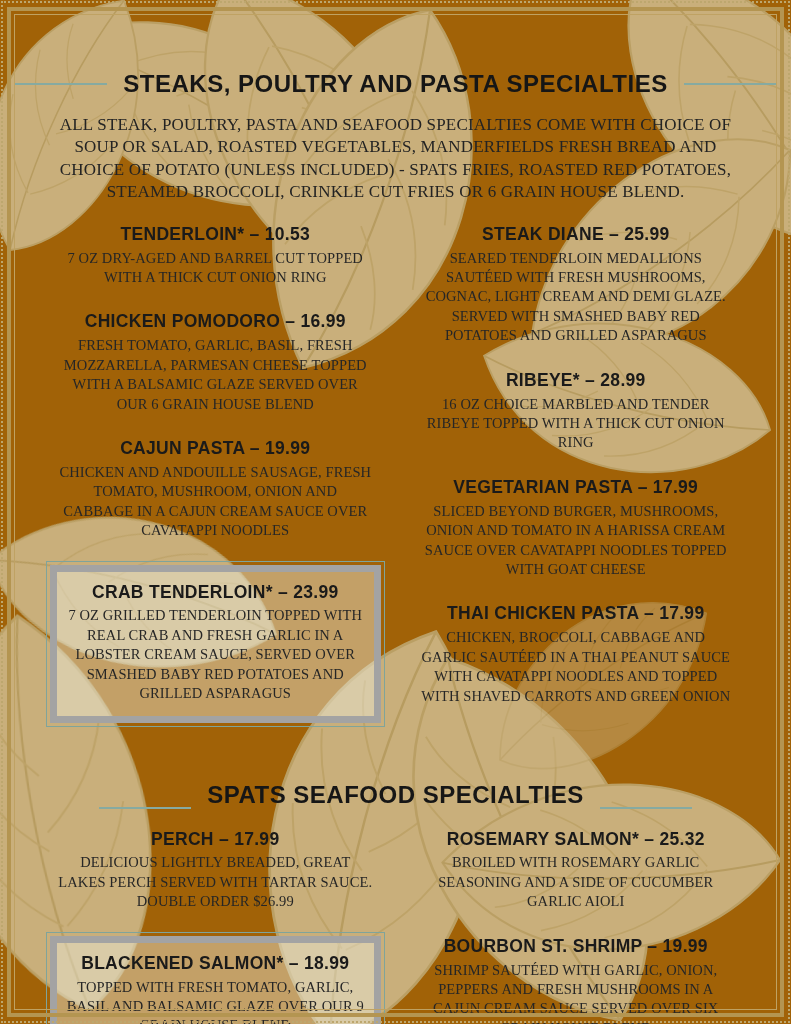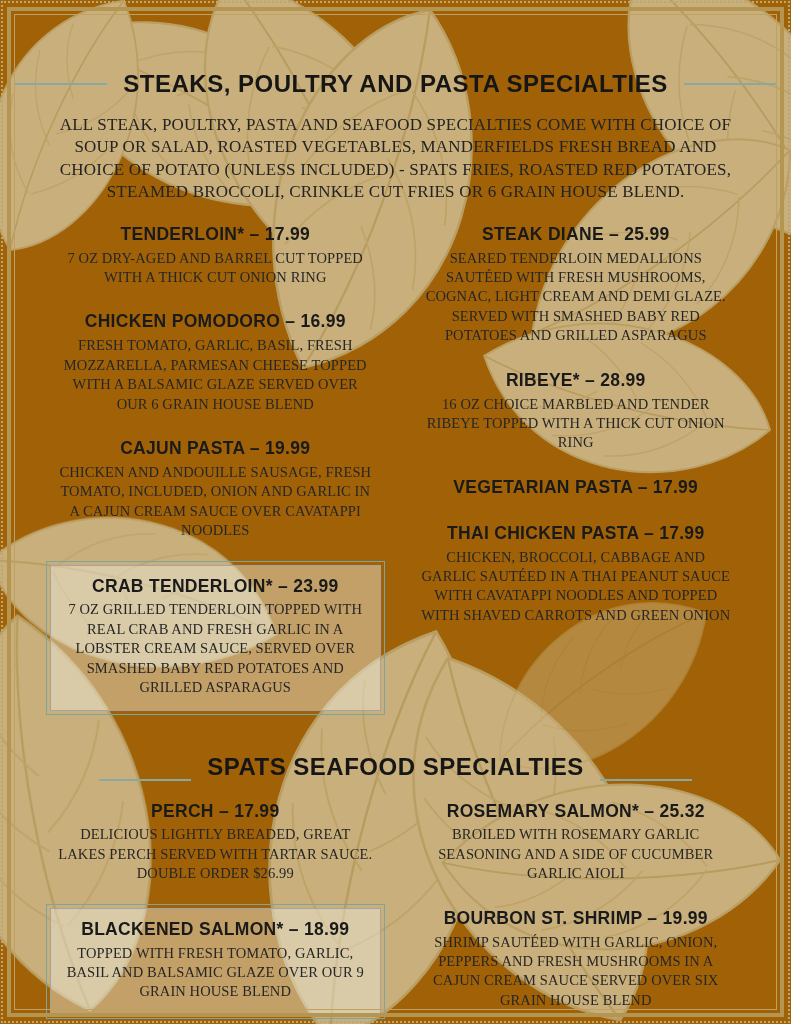--- a/index.html
+++ b/index.html
@@ -59,25 +59,25 @@
     font-size:17.5px; font-weight:bold; letter-spacing:0.3px;
     color:#1a1a1a; margin-bottom:3px; line-height:1.25;
   }
   .item-desc {
     font-family:"Liberation Serif", serif;
     font-size:14.5px; line-height:1.34; color:#262626;
     max-width:316px; margin:0 auto; letter-spacing:0.1px;
   }
 
   .menu-item.boxed {
-    border:1px solid #a3a3a3;
+    border:7px solid #a3a3a3;
     outline:1px solid #7fa49b;
     outline-offset:3px;
     padding:10px 8px 12px 8px;
-    margin:5px 2px 28px 2px;
+    margin:5px 2px 44px 2px;
     background:rgba(238,237,222,0.45);
   }
 
   .section-header.second { margin-top:14px;align-items:flex-end; }
 </style>
 </head>
 <body>
 
 <div class="page">
 
@@ -117,47 +117,48 @@
       <span class="divider-line"></span>
       <h1 class="section-title">STEAKS, POULTRY AND PASTA SPECIALTIES</h1>
       <span class="divider-line"></span>
     </div>
 
     <p class="intro">ALL STEAK, POULTRY, PASTA  AND SEAFOOD SPECIALTIES COME WITH CHOICE OF SOUP OR SALAD, ROASTED VEGETABLES, MANDERFIELDS FRESH BREAD AND CHOICE OF POTATO (UNLESS INCLUDED) - SPATS FRIES, ROASTED RED POTATOES, STEAMED BROCCOLI, CRINKLE CUT FRIES OR 6 GRAIN HOUSE BLEND.</p>
 
     <div class="menu-grid">
       <div class="menu-col">
         <div class="menu-item">
-          <div class="item-title">TENDERLOIN* – 17.99</div>
+          <div class="item-title">TENDERLOIN* – 10.53</div>
           <div class="item-desc">7 OZ DRY-AGED AND BARREL CUT TOPPED WITH A THICK CUT ONION RING</div>
         </div>
         <div class="menu-item">
           <div class="item-title">CHICKEN POMODORO – 16.99</div>
           <div class="item-desc">FRESH TOMATO, GARLIC, BASIL, FRESH MOZZARELLA, PARMESAN CHEESE TOPPED WITH A BALSAMIC GLAZE SERVED OVER OUR 6 GRAIN HOUSE BLEND</div>
         </div>
         <div class="menu-item">
           <div class="item-title">CAJUN PASTA – 19.99</div>
-          <div class="item-desc">CHICKEN AND  ANDOUILLE SAUSAGE, FRESH TOMATO, INCLUDED, ONION AND GARLIC IN A CAJUN CREAM SAUCE OVER CAVATAPPI NOODLES</div>
+          <div class="item-desc">CHICKEN AND  ANDOUILLE SAUSAGE, FRESH TOMATO, MUSHROOM, ONION AND CABBAGE IN A CAJUN CREAM SAUCE OVER CAVATAPPI NOODLES</div>
         </div>
         <div class="menu-item boxed">
           <div class="item-title">CRAB TENDERLOIN* – 23.99</div>
           <div class="item-desc">7 OZ GRILLED TENDERLOIN TOPPED WITH REAL CRAB AND FRESH GARLIC IN A LOBSTER CREAM SAUCE, SERVED OVER SMASHED BABY RED POTATOES AND GRILLED ASPARAGUS</div>
         </div>
       </div>
       <div class="menu-col">
         <div class="menu-item">
           <div class="item-title">STEAK DIANE – 25.99</div>
           <div class="item-desc">SEARED TENDERLOIN MEDALLIONS SAUTÉED WITH FRESH MUSHROOMS, COGNAC, LIGHT CREAM AND DEMI GLAZE. SERVED WITH SMASHED BABY RED POTATOES  AND GRILLED ASPARAGUS</div>
         </div>
         <div class="menu-item">
           <div class="item-title">RIBEYE* – 28.99</div>
           <div class="item-desc">16 OZ CHOICE MARBLED AND TENDER RIBEYE TOPPED WITH A THICK CUT ONION RING</div>
         </div>
         <div class="menu-item">
           <div class="item-title">VEGETARIAN PASTA – 17.99</div>
+          <div class="item-desc">SLICED BEYOND BURGER, MUSHROOMS, ONION AND TOMATO IN A HARISSA CREAM SAUCE OVER CAVATAPPI NOODLES TOPPED WITH GOAT CHEESE</div>
         </div>
         <div class="menu-item">
           <div class="item-title">THAI CHICKEN PASTA – 17.99</div>
           <div class="item-desc">CHICKEN, BROCCOLI, CABBAGE AND GARLIC SAUTÉED IN A THAI PEANUT SAUCE WITH CAVATAPPI NOODLES AND TOPPED WITH SHAVED CARROTS AND GREEN ONION</div>
         </div>
       </div>
     </div>
 
     <div class="section-header second">
       <span class="divider-line"></span>

